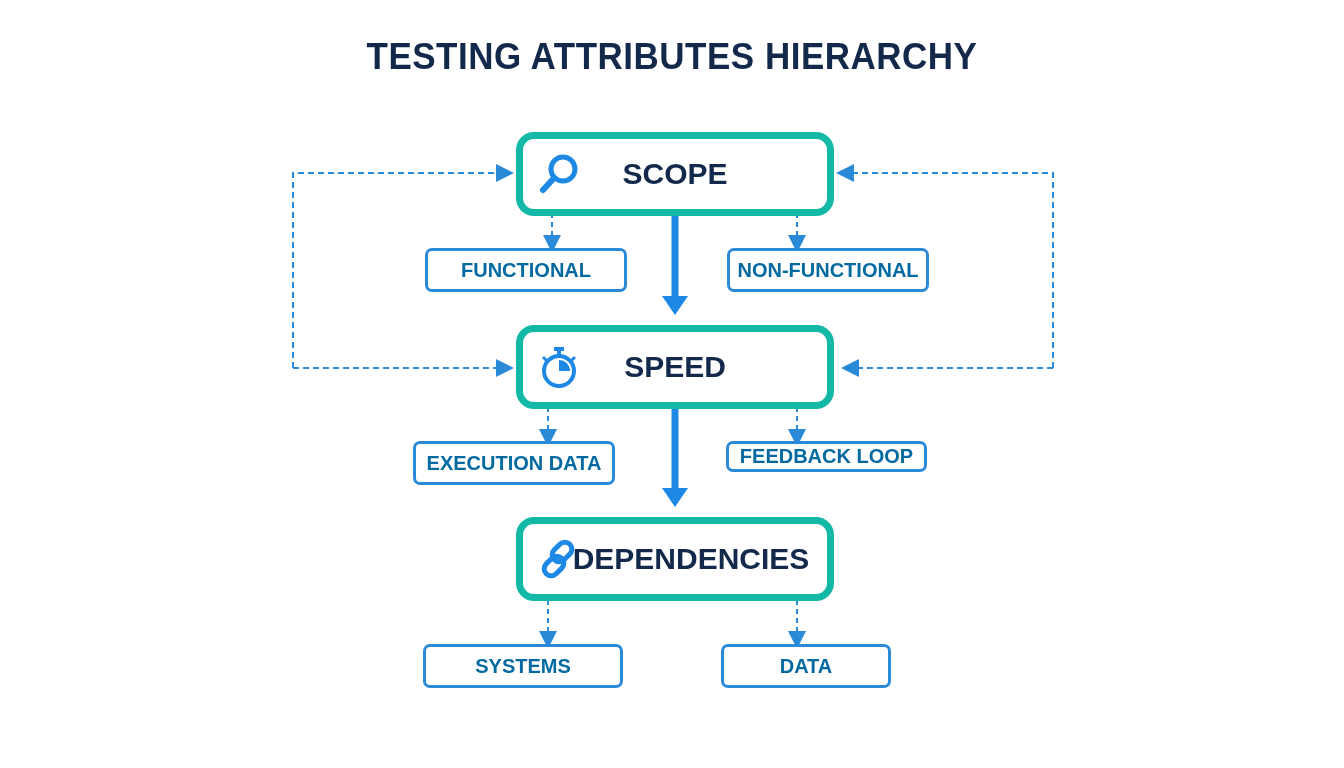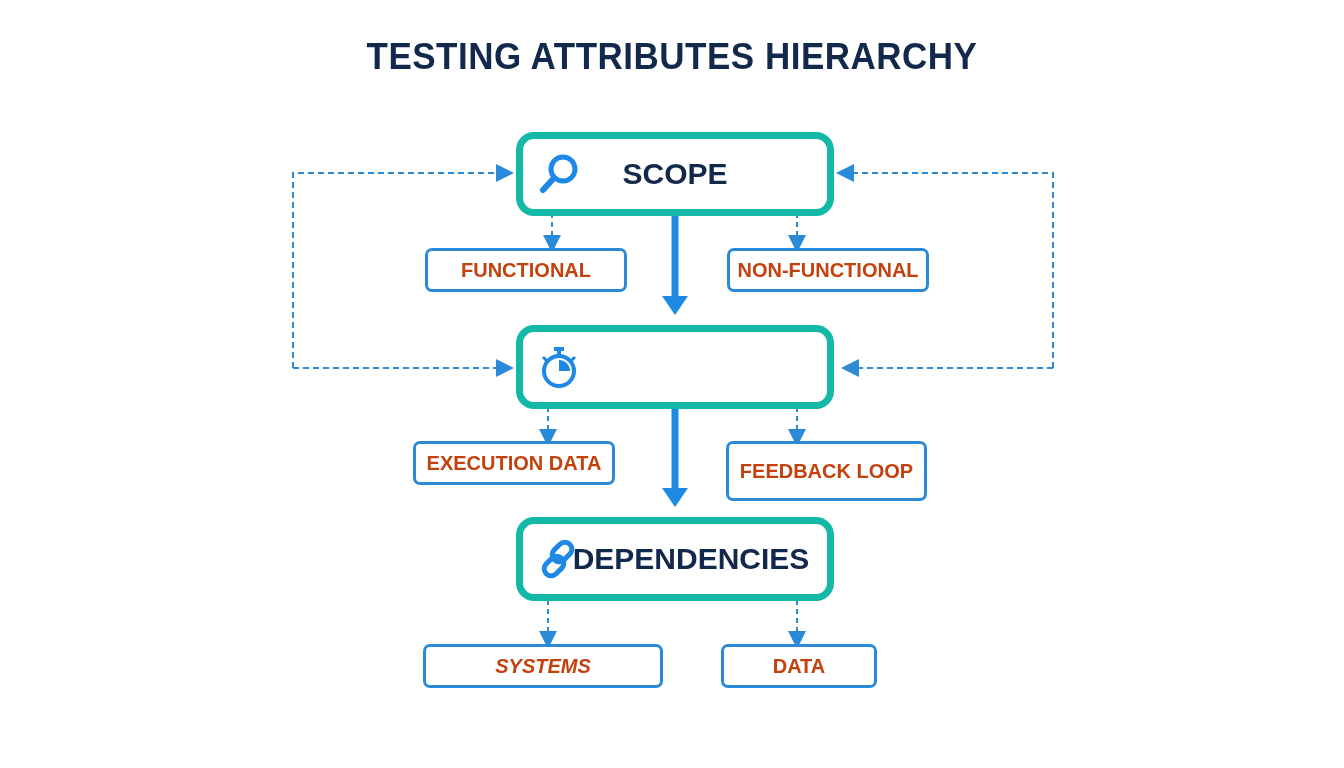--- a/index.html
+++ b/index.html
@@ -7,21 +7,21 @@
          font-family:"Liberation Sans", "DejaVu Sans", sans-serif; }
   .title { position:absolute; left:0; width:1344px; top:36px; text-align:center;
            font-size:35px; font-weight:bold; color:#13294b; letter-spacing:0.5px; transform:scaleY(1.05); }
   svg.lines { position:absolute; left:0; top:0; }
   .main-box { position:absolute; box-sizing:border-box; border:7px solid #14b8a6; border-radius:18px;
               background:#fff; display:flex; align-items:center; }
   .main-box .icon { position:absolute; left:14px; top:50%; transform:translateY(-50%); width:44px; height:44px; }
   .main-box .label { width:100%; text-align:center; font-size:30px; font-weight:bold; color:#13294b; }
   .sub-box { position:absolute; box-sizing:border-box; border:3px solid #2b8ad8; border-radius:7px;
              background:#fff; display:flex; align-items:center; justify-content:center;
-             font-size:20px; font-weight:bold; color:#c2410c; }
+             font-size:20px; font-weight:bold; color:#0369a1; }
 </style>
 </head>
 <body>
 
 <div class="title">TESTING ATTRIBUTES HIERARCHY</div>
 
 <svg class="lines" width="1344" height="768">
   <defs>
     <marker id="sm" viewBox="0 0 10 10" refX="5" refY="5" markerWidth="9" markerHeight="9" orient="auto">
       <path d="M0,0 L10,5 L0,10 z" fill="#2b8ad8"></path>
@@ -64,25 +64,26 @@
 
 <div class="main-box" style="left:516px;top:325px;width:318px;height:84px;">
   <svg class="icon" viewBox="0 0 44 44">
     <rect x="17" y="2" width="10" height="4" fill="#1e88e5"></rect>
     <line x1="22" y1="6" x2="22" y2="10" stroke="#1e88e5" stroke-width="4"></line>
     <line x1="6" y1="12" x2="10" y2="16" stroke="#1e88e5" stroke-width="3"></line>
     <line x1="38" y1="12" x2="34" y2="16" stroke="#1e88e5" stroke-width="3"></line>
     <circle cx="22" cy="26" r="15" fill="none" stroke="#1e88e5" stroke-width="4"></circle>
     <path d="M22,26 L22,15 A11,11 0 0,1 33,26 z" fill="#1e88e5"></path>
   </svg>
+  <div class="label">SPEED</div>
 </div>
 <div class="sub-box" style="left:413px;top:441px;width:202px;height:44px;">EXECUTION DATA</div>
-<div class="sub-box" style="left:726px;top:441px;width:201px;height:60px;">FEEDBACK LOOP</div>
+<div class="sub-box" style="left:726px;top:441px;width:201px;height:31px;">FEEDBACK LOOP</div>
 
 <div class="main-box" style="left:516px;top:517px;width:318px;height:84px;">
   <svg class="icon" viewBox="0 0 44 44">
     <rect x="18" y="4" width="14" height="22" rx="7" transform="rotate(45 25 15)" fill="none" stroke="#1e88e5" stroke-width="5"></rect>
     <rect x="10" y="18" width="14" height="22" rx="7" transform="rotate(45 17 29)" fill="none" stroke="#1e88e5" stroke-width="5"></rect>
   </svg>
   <div class="label" style="padding-left:32px;">DEPENDENCIES</div>
 </div>
-<div class="sub-box" style="left:423px;top:644px;width:240px;height:44px;font-style:italic;">SYSTEMS</div>
-<div class="sub-box" style="left:721px;top:644px;width:156px;height:44px;">DATA</div>
+<div class="sub-box" style="left:423px;top:644px;width:200px;height:44px;">SYSTEMS</div>
+<div class="sub-box" style="left:721px;top:644px;width:170px;height:44px;">DATA</div>
 
 </body></html>

